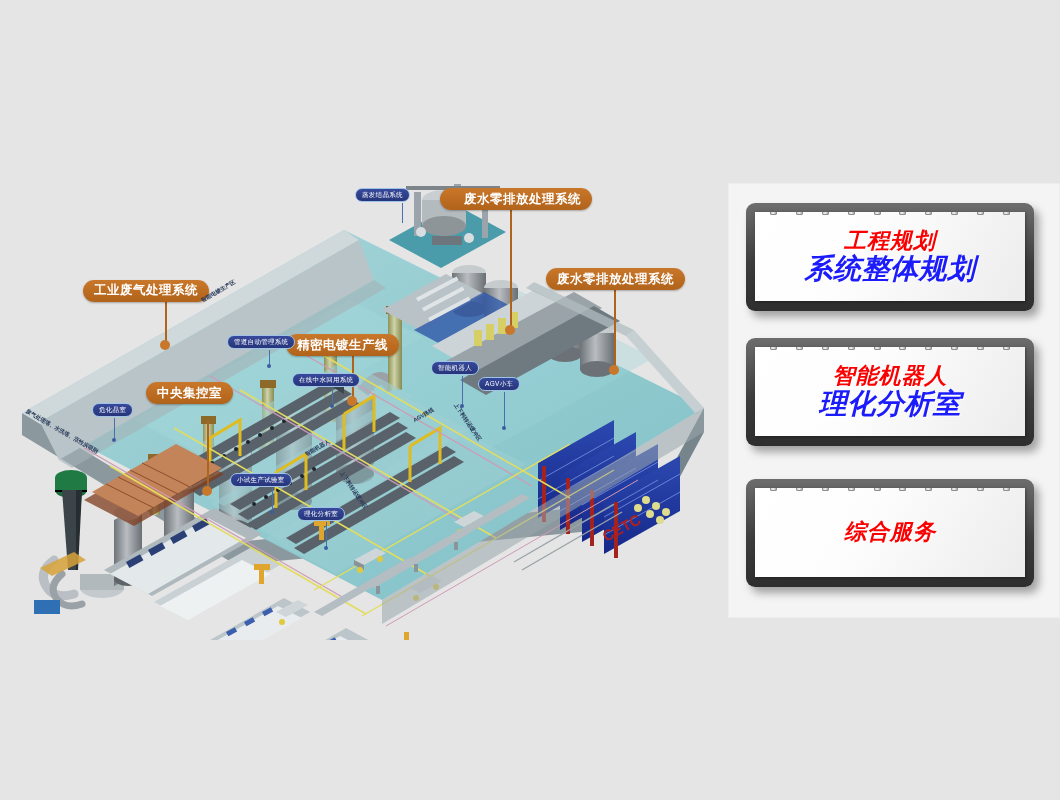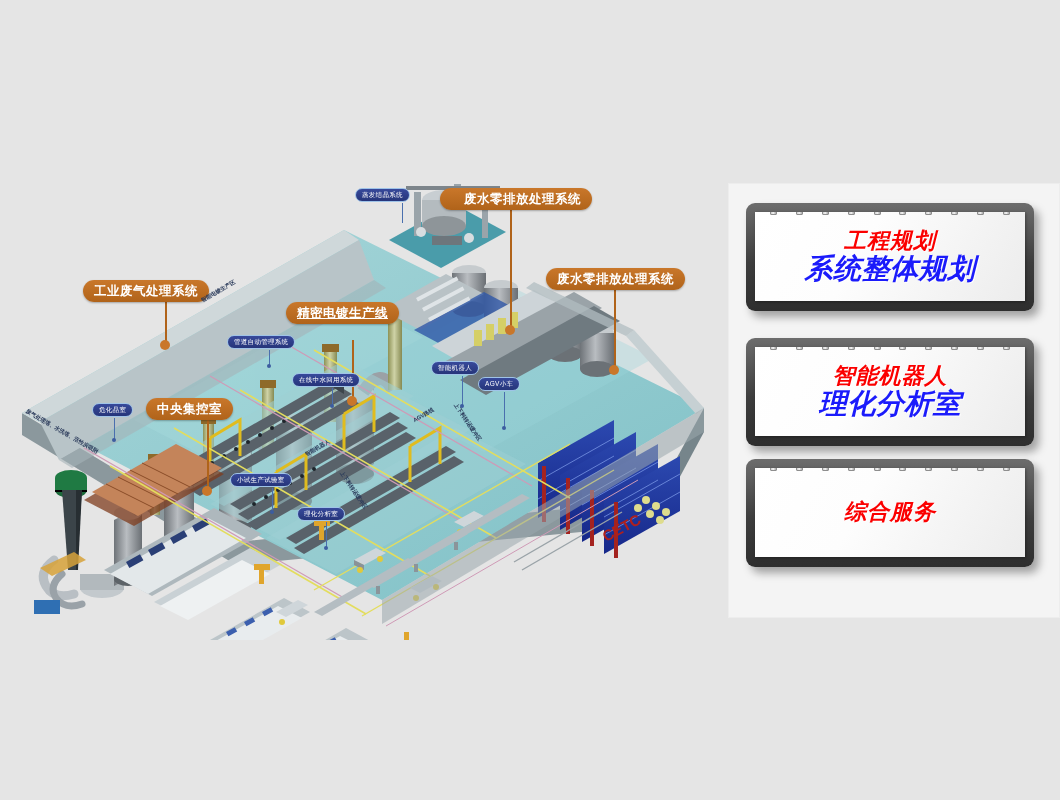--- a/index.html
+++ b/index.html
@@ -121,21 +121,21 @@
     width: 288px;
     height: 108px;
     background: linear-gradient(180deg,#6d6d6d 0%, #3d3d3d 55%, #2e2e2e 100%);
     border-radius: 9px;
     box-shadow: 5px 6px 9px rgba(0,0,0,.34);
     box-sizing: border-box;
     padding: 9px 9px 10px 9px;
   }
   .card-1 { top: 20px; }
   .card-2 { top: 155px; }
-  .card-3 { top: 276px; }
+  .card-3 { top: 296px; }
 
   .card-sheet {
     position: relative;
     width: 100%;
     height: 100%;
     background: linear-gradient(120deg,#ffffff 0%,#fdfdfd 40%,#ececec 100%);
     box-shadow: 1px 1px 3px rgba(0,0,0,.35);
     display: flex;
     flex-direction: column;
     align-items: center;
@@ -573,37 +573,37 @@
 
       <g>
         <polygon points="368,430 690,238 690,262 368,454" fill="#9aa8ad" opacity=".55"></polygon>
       </g>
     </svg>
 
     <div class="label-layer">
 
       <div class="leader" style="left:151px; top:132px; height:42px;"></div>
       <div class="dot" style="left:146px; top:170px;"></div>
-      <div class="pill pill-main" style="left:69px; top:110px;">工业废气处理系统</div>
+      <div class="pill pill-main" style="left:69px; top:110px;font-family:Liberation Mono, monospace;">工业废气处理系统</div>
 
       <div class="leader" style="left:496px; top:40px; height:120px;"></div>
       <div class="dot" style="left:491px; top:155px;"></div>
       <div class="pill pill-main" style="left:426px; top:18px;padding-left:24px;">废水零排放处理系统</div>
 
       <div class="leader" style="left:600px; top:120px; height:80px;"></div>
       <div class="dot" style="left:595px; top:195px;"></div>
       <div class="pill pill-main" style="left:532px; top:98px;">废水零排放处理系统</div>
 
       <div class="leader" style="left:338px; top:170px; height:62px;"></div>
       <div class="dot" style="left:333px; top:226px;"></div>
-      <div class="pill pill-main" style="left:272px; top:132px;text-decoration:underline;">精密电镀生产线</div>
+      <div class="pill pill-main" style="left:272px; top:164px;">精密电镀生产线</div>
 
       <div class="leader" style="left:193px; top:250px; height:72px;"></div>
       <div class="dot" style="left:188px; top:316px;"></div>
-      <div class="pill pill-main" style="left:132px; top:228px;">中央集控室</div>
+      <div class="pill pill-main" style="left:132px; top:212px;">中央集控室</div>
 
       <div class="leader-blue" style="left:388px; top:33px; height:20px;"></div>
       <div class="pill pill-sub" style="left:341px; top:18px;">蒸发结晶系统</div>
 
       <div class="leader-blue" style="left:255px; top:180px; height:16px;"></div>
       <div class="dot-sm" style="left:253px; top:194px;"></div>
       <div class="pill pill-sub" style="left:213px; top:165px;">管道自动管理系统</div>
 
       <div class="leader-blue" style="left:318px; top:218px; height:18px;"></div>
       <div class="dot-sm" style="left:316px; top:234px;"></div>

